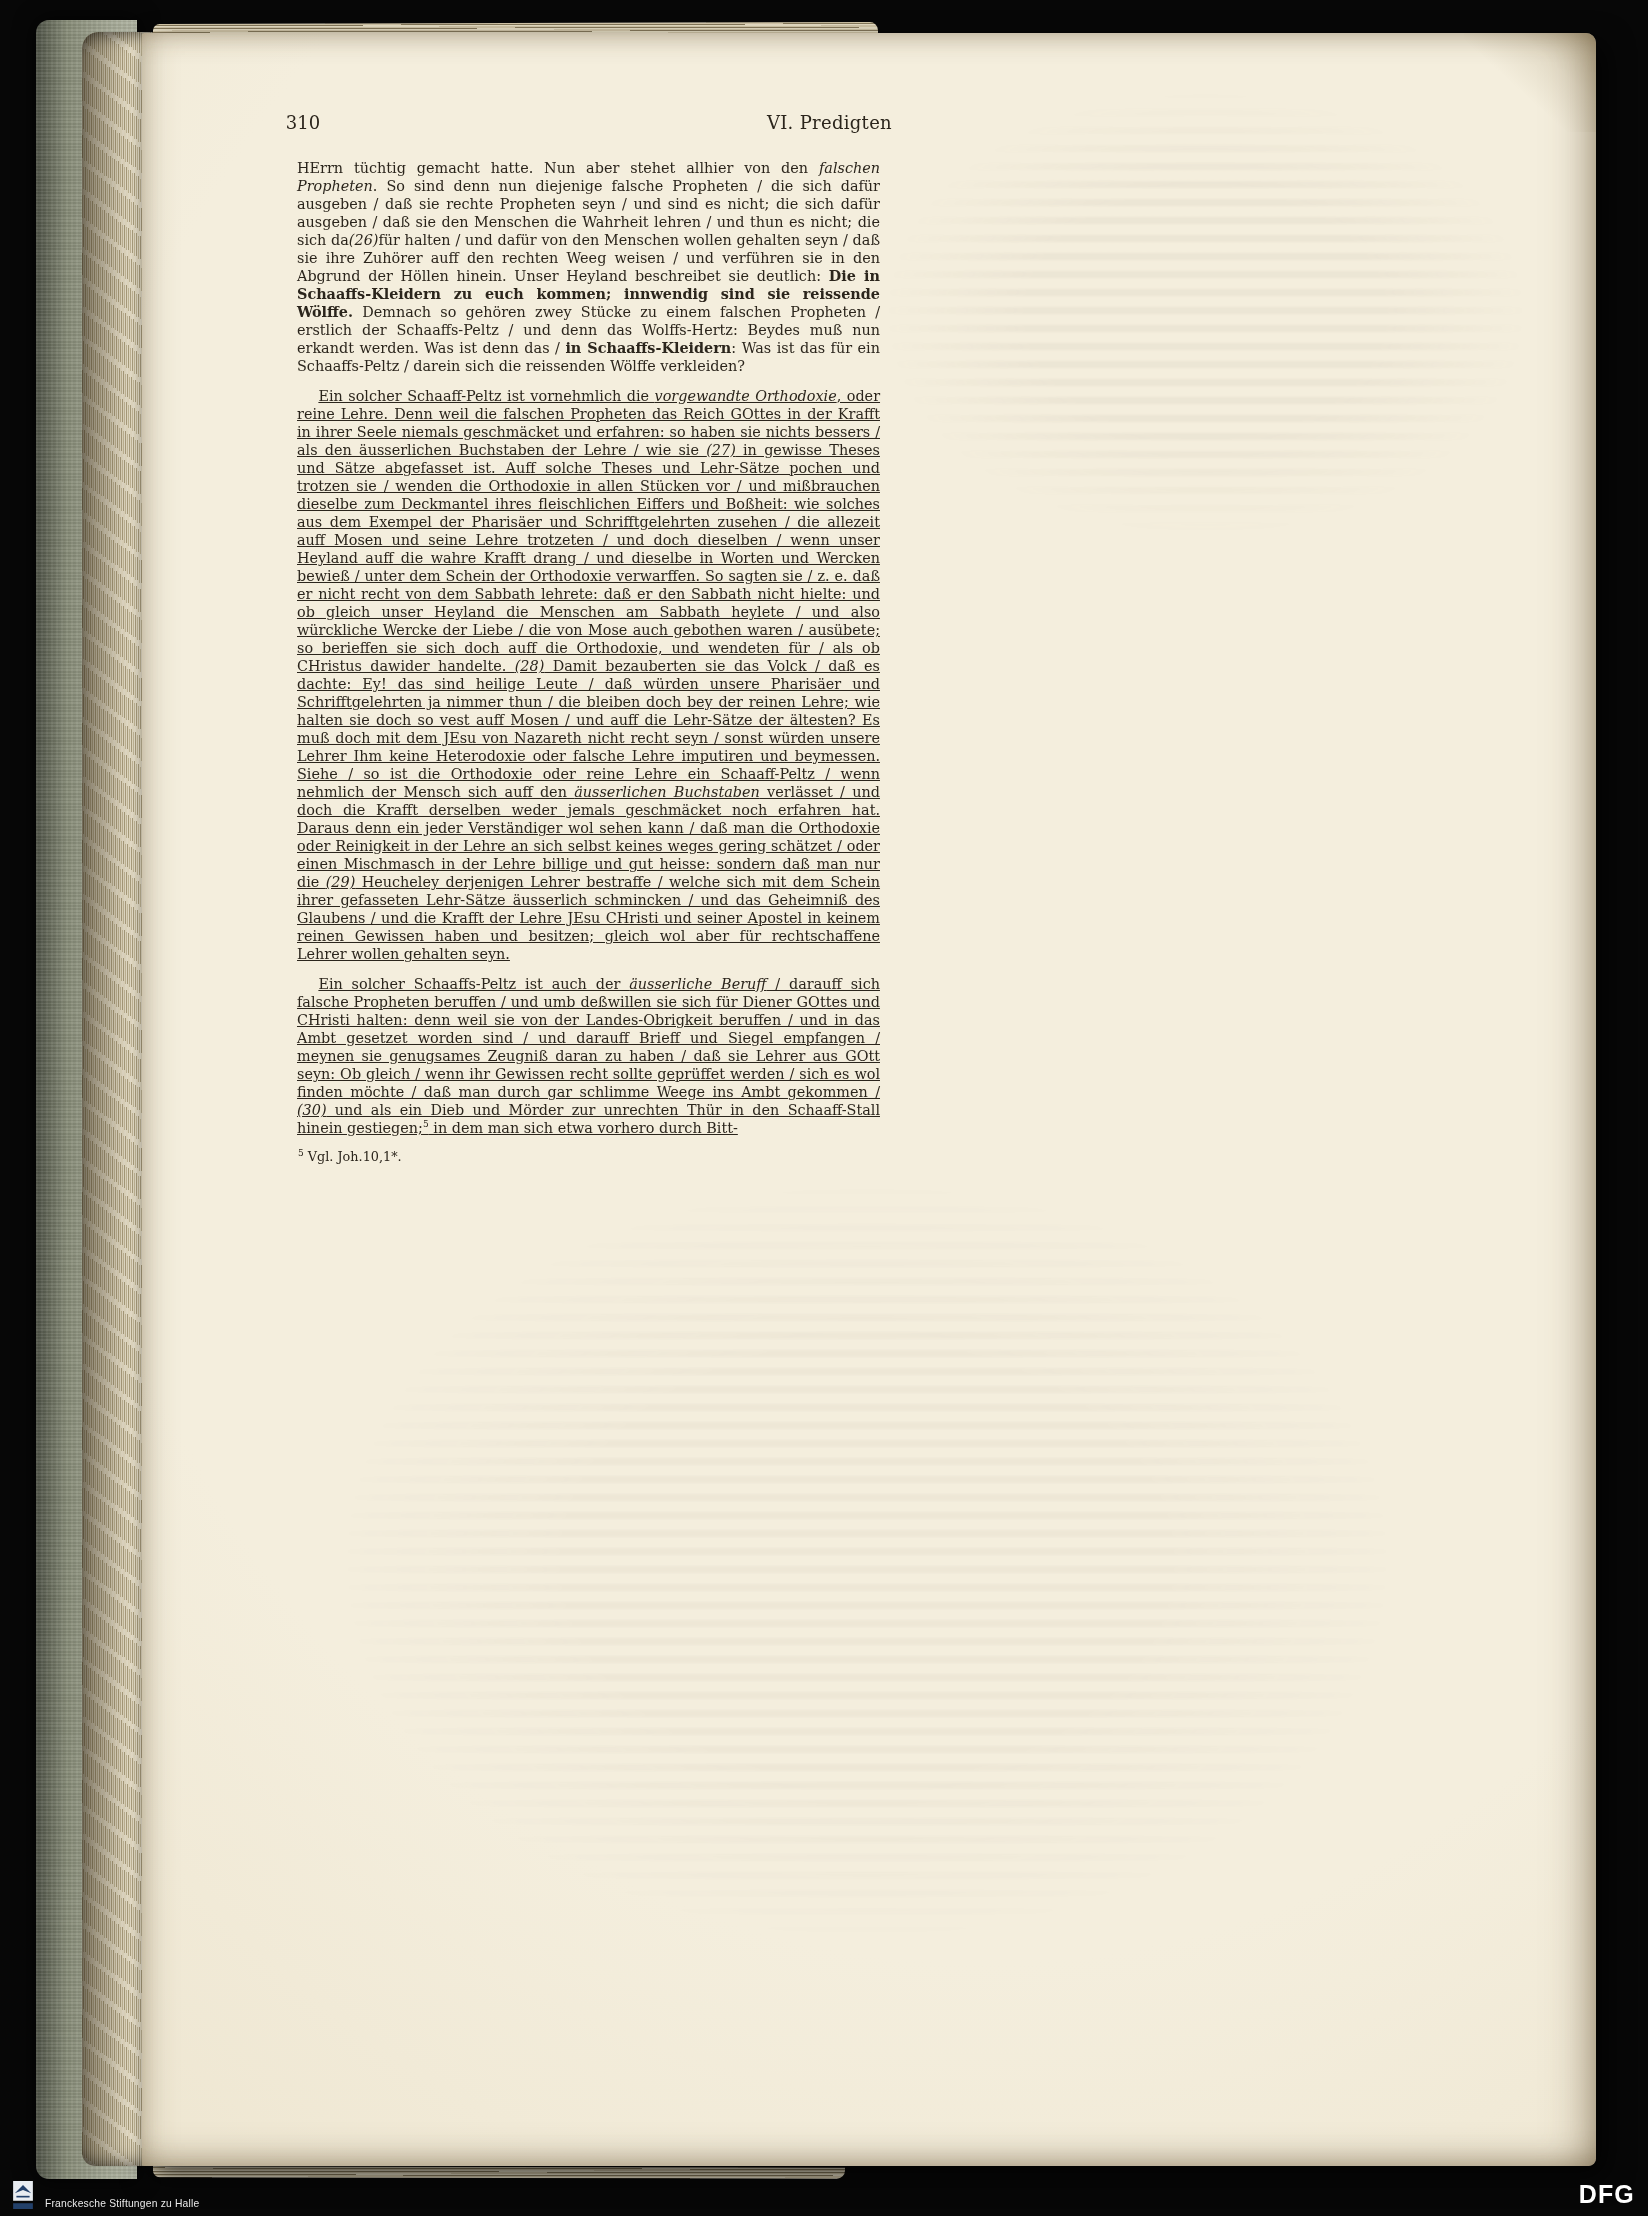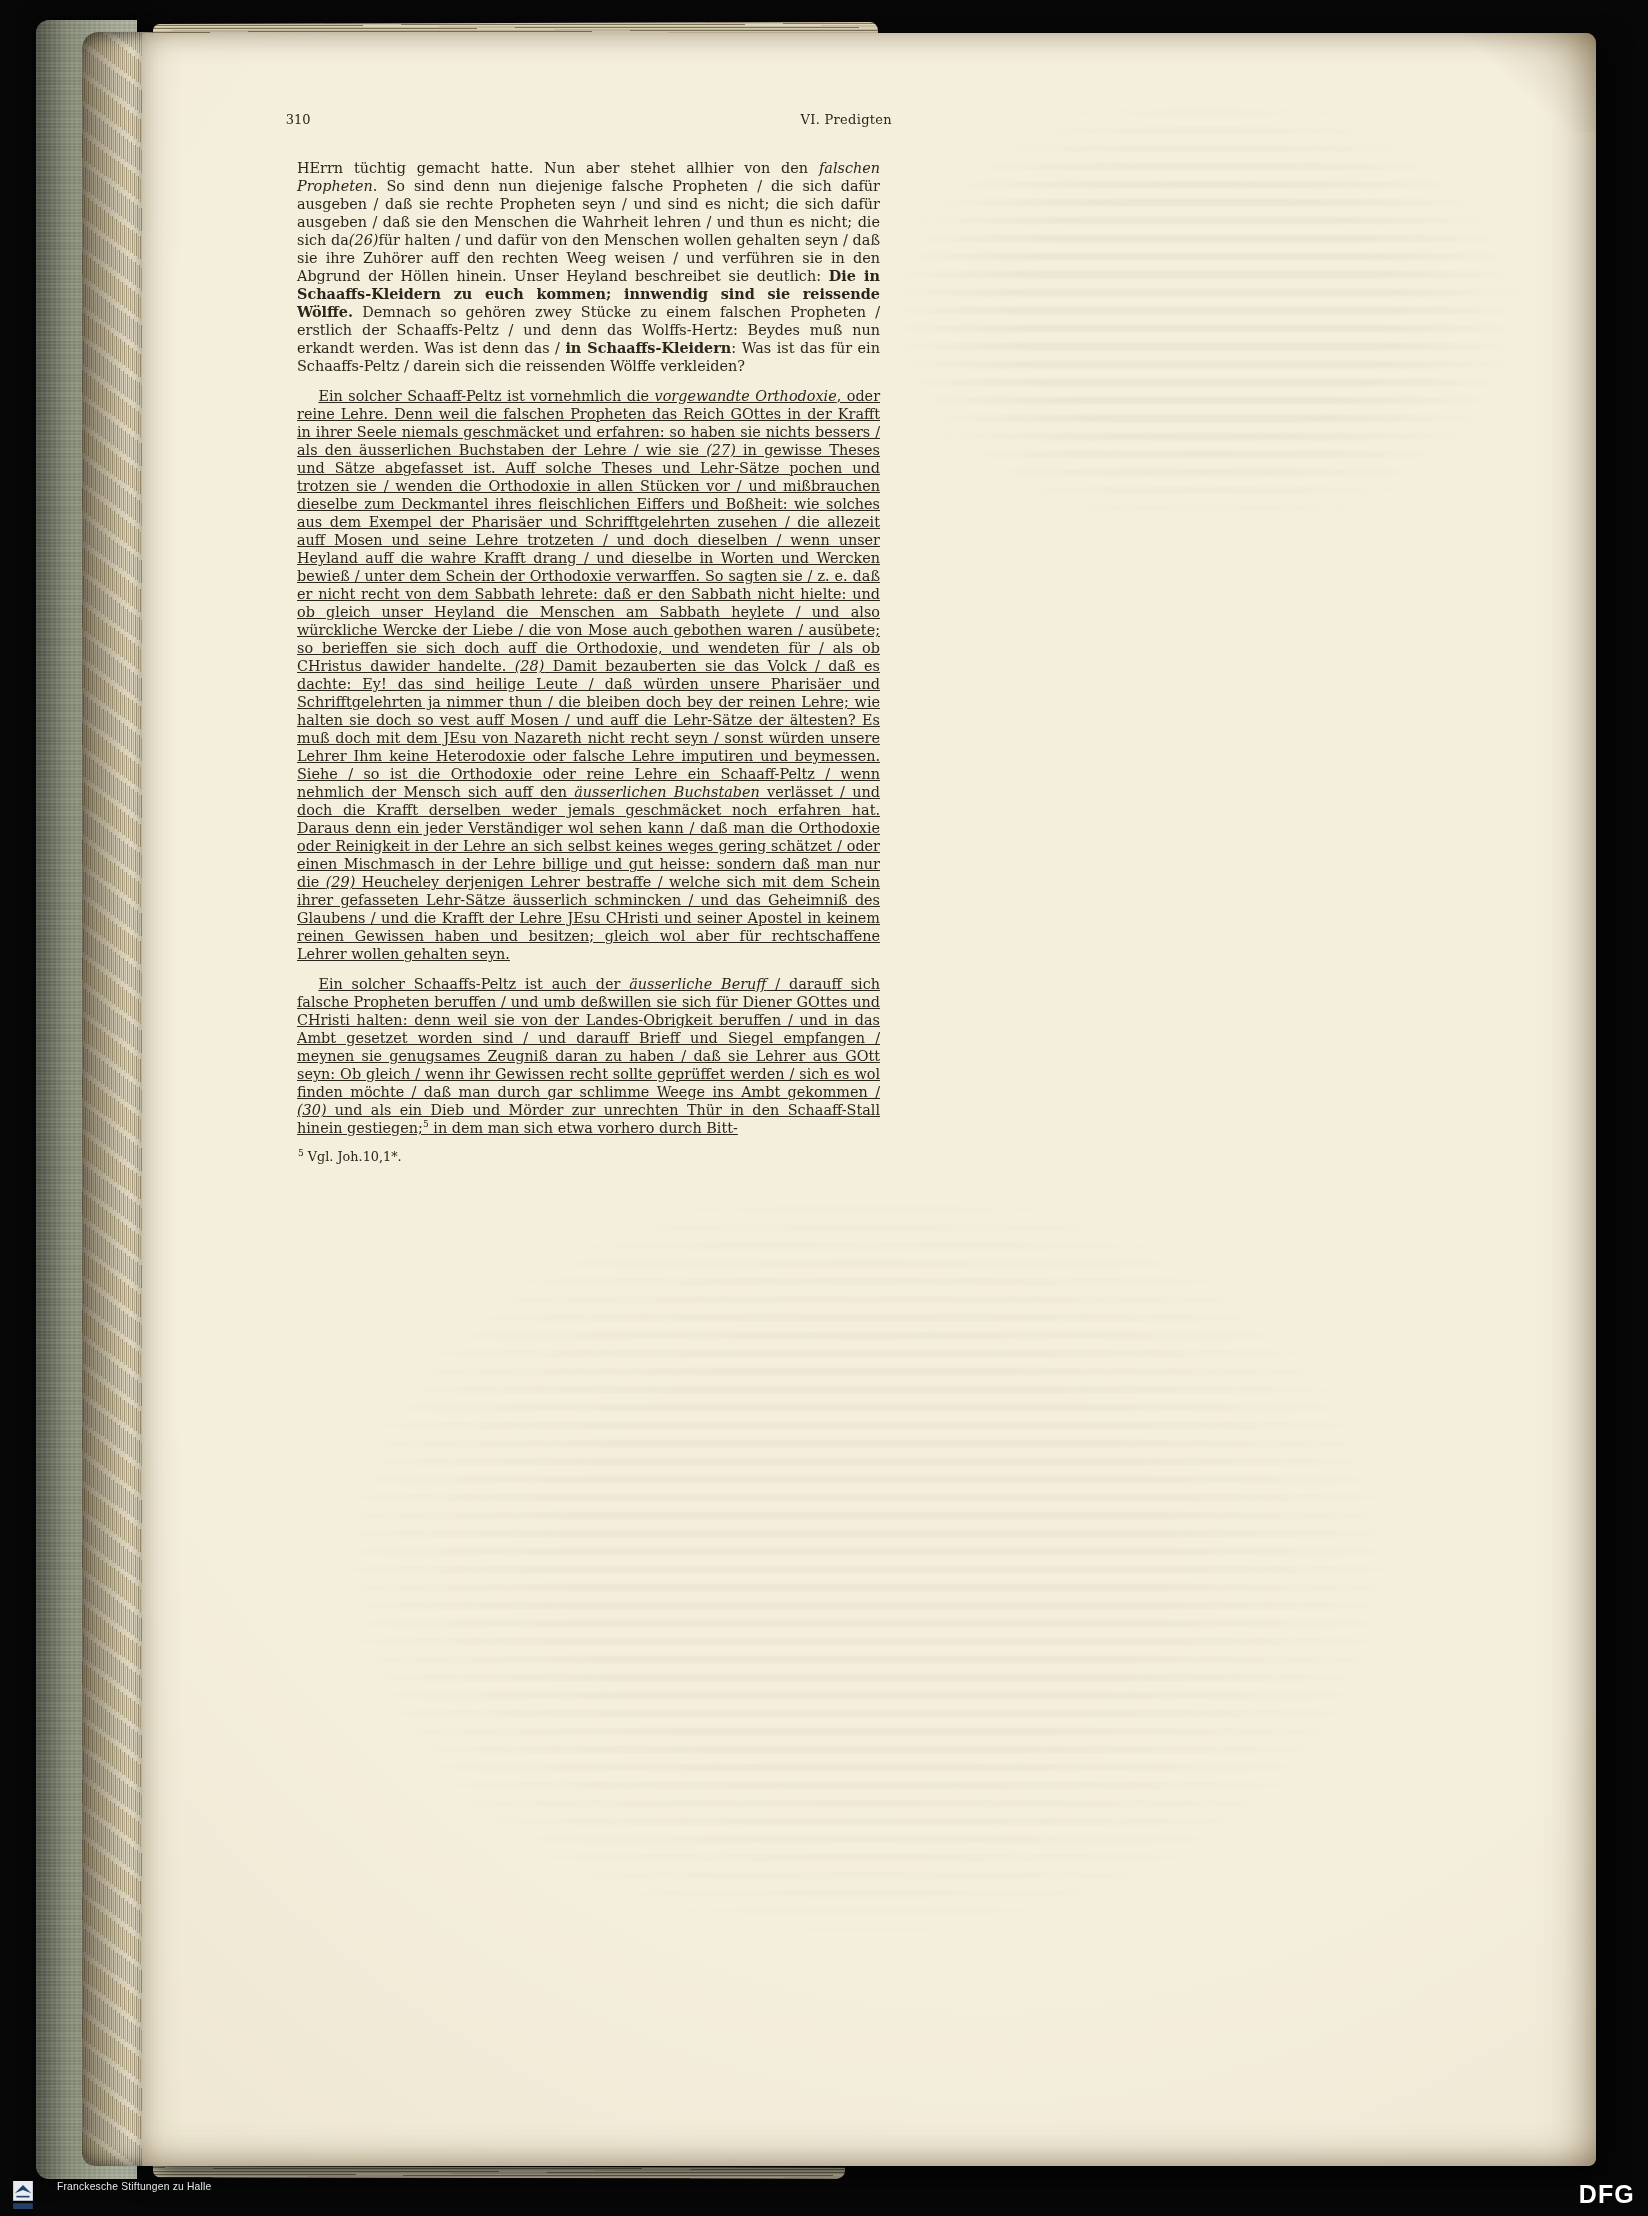--- a/index.html
+++ b/index.html
@@ -77,21 +77,21 @@
     mask-image: radial-gradient(closest-side, #000 55%, transparent 100%);
   }
   .ghost.g1 { left: 742px; top: 58px;  width: 643px; height: 445px; }
   .ghost.g2 { left: 181px; top: 1137px; width: 1088px; height: 783px; opacity: .8; }
 
   
   .content {
     position: absolute; left: 143px; top: 79px; width: 607px;
     color: #2b251c;
   }
-  .header-row { position: relative; height: 35px; font-size: 13px; }
+  .header-row { position: relative; height: 35px; font-size: 18px; }
   .page-number { position: absolute; left: 0.8px; top: 0; }
   .running-head { text-align: right; letter-spacing: 0.3px; }
 
   .text-block { text-align: justify; font-size: 14.4px; line-height: 18px; }
   .text-block p { margin: 12px; }
   .text-block p.indent { text-indent: 21.4px; text-decoration: underline; }
   .it  { font-style: italic; }
   .bd  { font-weight: bold; }
   .sup { font-size: 9px; vertical-align: super; line-height: 0; }
 
@@ -101,21 +101,21 @@
   }
   .footnote .sup { margin-right: 4.1px; }
 
   
   .footer {
     position: absolute; left: 0; right: 0; bottom: 0; height: 43px; z-index: 5;
     display: flex; align-items: center; justify-content: space-between;
     padding: 0 13px; box-sizing: border-box;
     font-family: "Liberation Sans", sans-serif;
   }
-  .brand-left { display: flex; align-items: flex-start; gap: 24px; }
+  .brand-left { display: flex; align-items: flex-end; gap: 12px; }
   .lib-logo { display: inline-block; width: 20px; height: 28px; }
   .lib-name { color: #e9e9e9; font-size: 10.3px; letter-spacing: 0.2px; }
   .dfg {
     color: #ffffff; font-weight: bold; font-size: 25px; letter-spacing: 1.2px;
     transform: scaleY(1.05);
   }
 </style>
 </head>
 <body>
 

